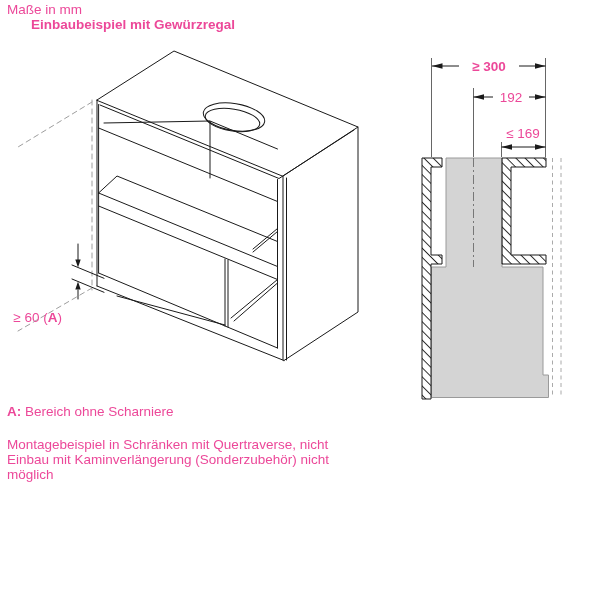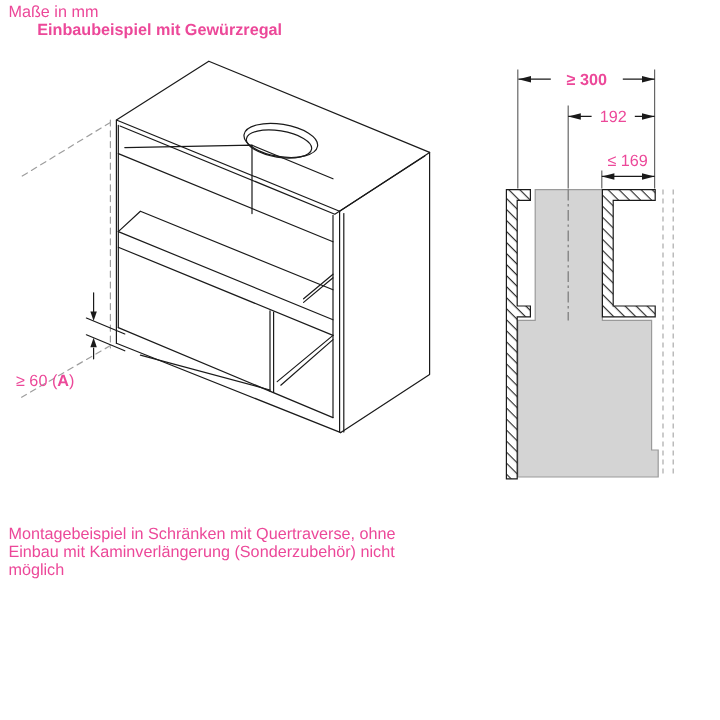--- a/index.html
+++ b/index.html
@@ -134,19 +134,20 @@
 
   <div class="txt units">Maße in mm</div>
   <div class="txt title">Einbaubeispiel mit Gewürzregal</div>
 
   <div class="txt dim dim-300">≥ 300</div>
   <div class="txt dim dim-192">192</div>
   <div class="txt dim dim-105">≤ 169</div>
 
   <div class="txt dim dim-60"><span>≥ 60 (</span><b>A</b><span>)</span></div>
 
+  <div class="txt legend"><b>A:</b><span> Bereich ohne Scharniere</span></div>
 
   <div class="txt para">
-    <div>Montagebeispiel in Schränken mit Quertraverse, ohne</div>
+    <div>Montagebeispiel in Schränken mit Quertraverse, nicht</div>
     <div>Einbau mit Kaminverlängerung (Sonderzubehör) nicht</div>
     <div>möglich</div>
   </div>
 </div>
 
 </body></html>

